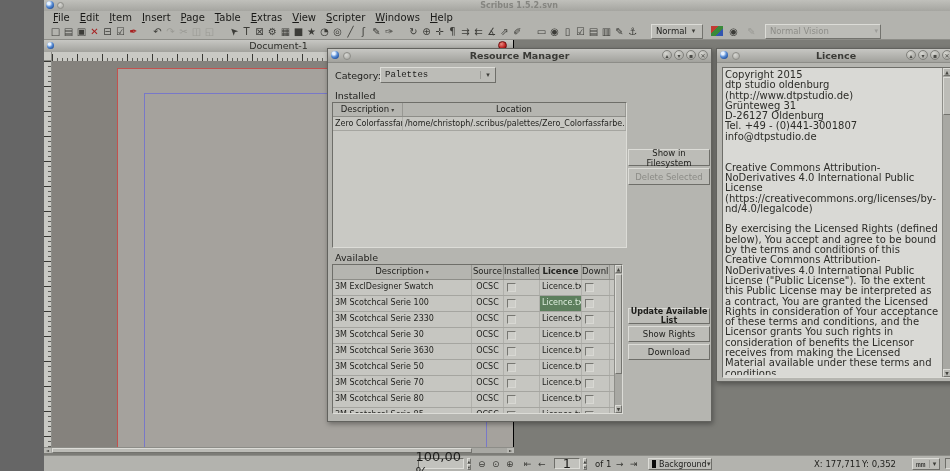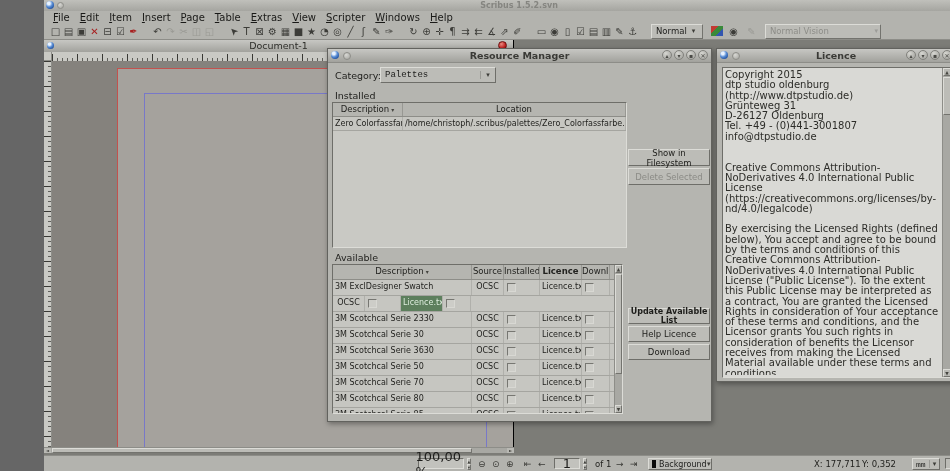--- a/index.html
+++ b/index.html
@@ -361,20 +361,21 @@
               <span class="cell a-c3">
                 <span class="checkbox"></span>
               </span>
               <span class="cell a-c4" style="line-height:14px;">Licence.txt</span>
               <span class="cell a-c5">
                 <span class="checkbox"></span>
               </span>
             </div>
 
             <div class="row" style="height:15px;">
+              <span class="cell a-c1" style="line-height:14px;">3M Scotchcal Serie 100</span>
               <span class="cell a-c2" style="line-height:14px;">OCSC</span>
               <span class="cell a-c3">
                 <span class="checkbox"></span>
               </span>
               <span class="cell a-c4 selected" style="line-height:14px;">Licence.txt</span>
               <span class="cell a-c5">
                 <span class="checkbox"></span>
               </span>
             </div>
 
@@ -463,21 +464,21 @@
             </div>
           </div>
         <div class="vscroll">
           <span class="sc-btn" style="top:0;">▲</span>
           <span class="thumb" style="top:9px;height:100px;"></span>
           <span class="sc-btn" style="bottom:0;">▼</span>
         </div>
       </div>
 
       <div class="btn" style="left:300px;top:259px;width:82px;height:16px;font-size:8px;font-weight:bold;">Update Available List</div>
-      <div class="btn" style="left:300px;top:277px;width:82px;height:16px;">Help Licence</div>
+      <div class="btn" style="left:300px;top:277px;width:82px;height:16px;">Show Rights</div>
       <div class="btn" style="left:300px;top:295px;width:82px;height:16px;">Download</div>
     </div>
 
     <div class="win lic-win">
       <div class="titlebar">
         <span class="ball"></span>
         <span class="pale-circle"></span>
         <div class="title">Licence</div>
         <div class="win-btns">
 

